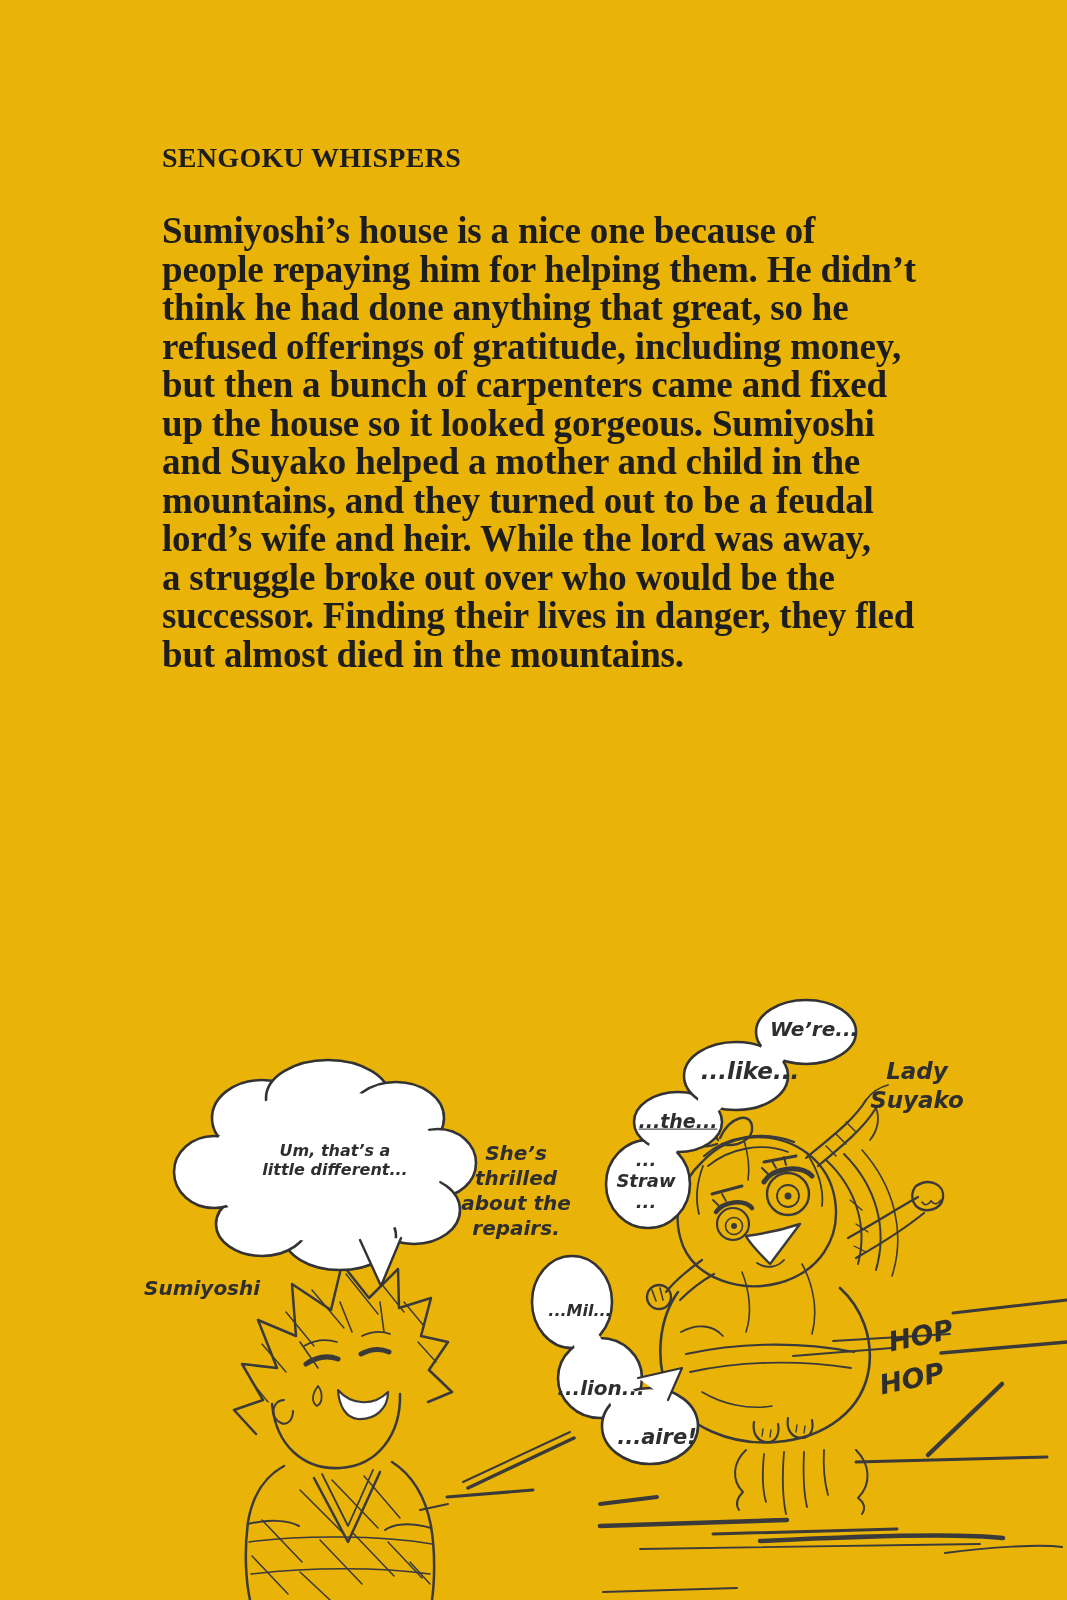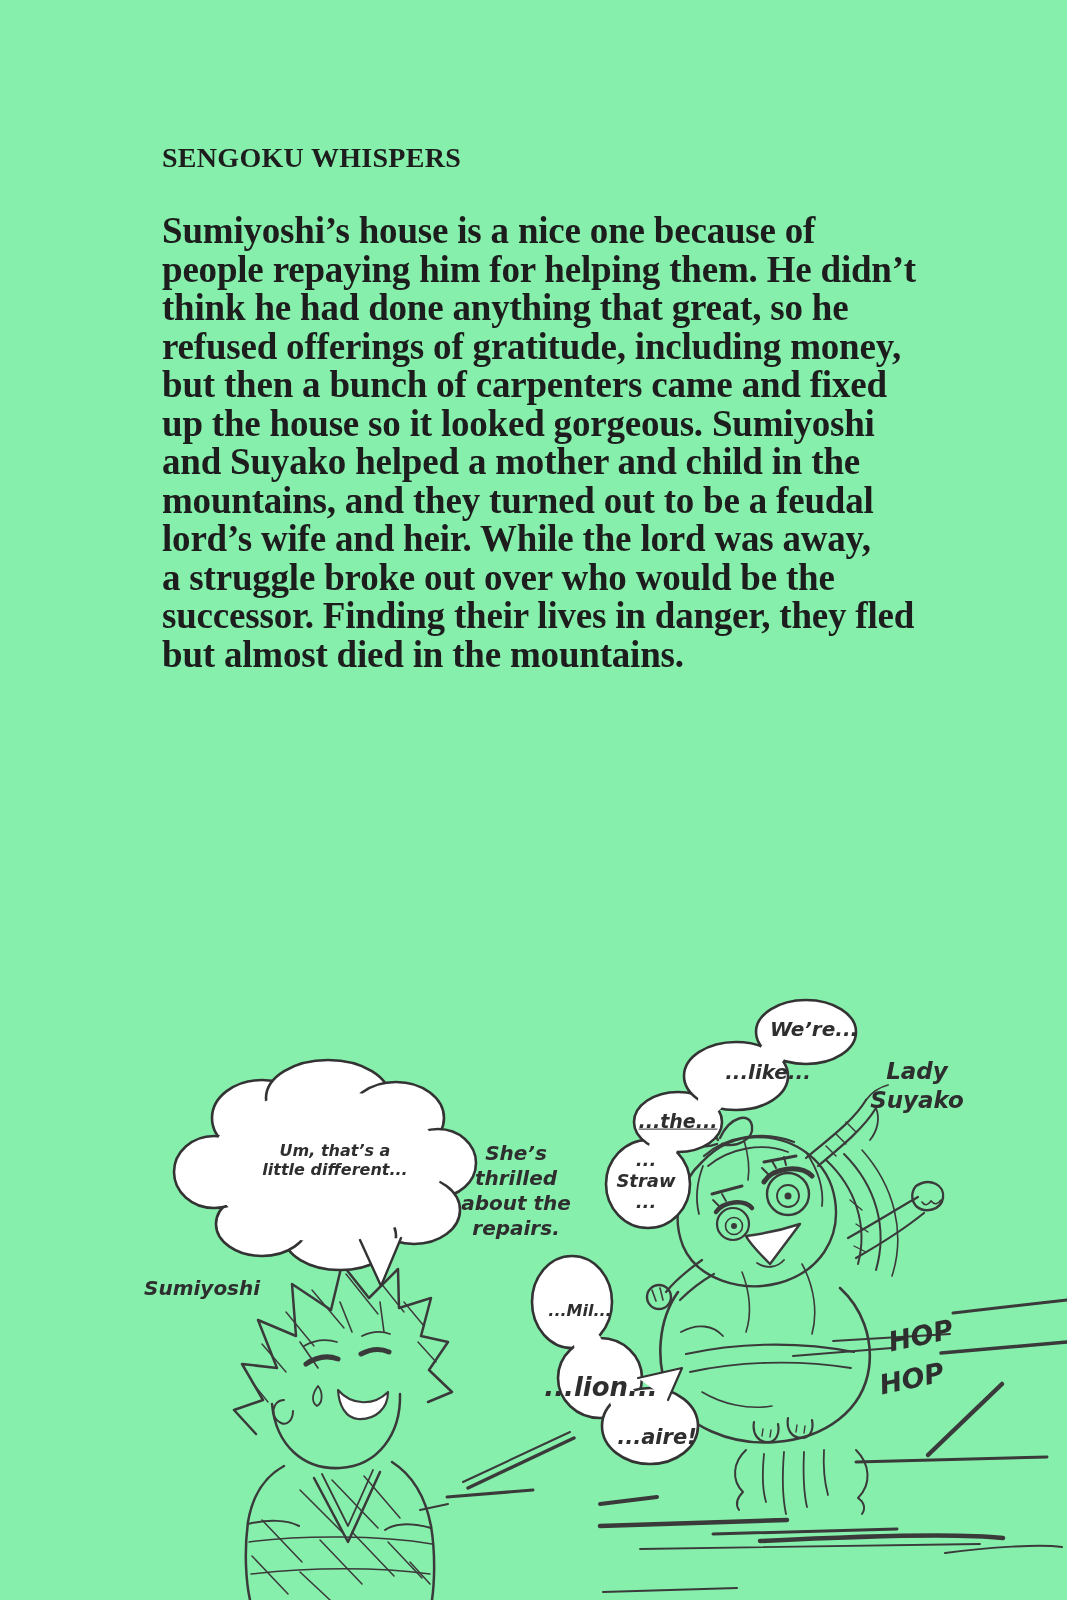--- a/index.html
+++ b/index.html
@@ -1,16 +1,16 @@
 <!DOCTYPE html>
 <html><head>
 <meta charset="utf-8">
 <style>
   html,body{margin:0;padding:0;background:#ffffff;}
-  .page{position:relative;width:1067px;height:1600px;background:#86efac;overflow:hidden;
+  .page{position:relative;width:1067px;height:1600px;background:#eab308;overflow:hidden;
         font-family:"Liberation Serif",serif;}
   .title{position:absolute;left:162px;top:142px;font-size:28px;font-weight:700;
          color:#1d1d1d;letter-spacing:.3px;white-space:pre;}
   .body-text{position:absolute;left:162px;top:212px;width:760px;font-size:37px;
          line-height:38.5px;font-weight:700;color:#1d1d1d;white-space:pre-line;
          letter-spacing:-0.2px;}
   .hand{position:absolute;font-family:"DejaVu Sans",sans-serif;font-style:italic;
         font-weight:600;color:#2e2e2e;text-align:center;white-space:pre-line;
         transform:translate(-50%,-50%);line-height:1.2;}
   .hand.left{transform:none;text-align:left;}
@@ -216,26 +216,26 @@
 thrilled
 about the
 repairs.</div>
 
   <div class="hand left" style="left:144px;top:1276px;font-size:20px;">Sumiyoshi</div>
 
   <div class="hand" style="left:917px;top:1086px;font-size:23px;line-height:29px;">Lady
 Suyako</div>
 
   <div class="hand" style="left:814px;top:1029px;font-size:20px;">We’re...</div>
-  <div class="hand" style="left:768px;top:1072px;font-size:20px;text-align:center;">...like...</div>
+  <div class="hand" style="left:750px;top:1072px;font-size:23px;text-align:center;">...like...</div>
   <div class="hand" style="left:678px;top:1121px;font-size:19px;text-decoration:underline;">...the...</div>
   <div class="hand" style="left:646px;top:1180px;font-size:18px;line-height:21px;">...
 Straw
 ...</div>
 
   <div class="hand" style="left:580px;top:1311px;font-size:16px;">...Mil...</div>
-  <div class="hand" style="left:601px;top:1388px;font-size:26px;">...lion...</div>
+  <div class="hand" style="left:601px;top:1388px;font-size:20px;">...lion...</div>
   <div class="hand" style="left:657px;top:1438px;font-size:21px;">...aire!</div>
 
   <div class="sfx" style="left:888px;top:1320px;font-size:27px;transform:rotate(-12deg);">HOP</div>
   <div class="sfx" style="left:879px;top:1363px;font-size:27px;transform:rotate(-12deg);">HOP</div>
 
 </div>
 
 </body></html>

